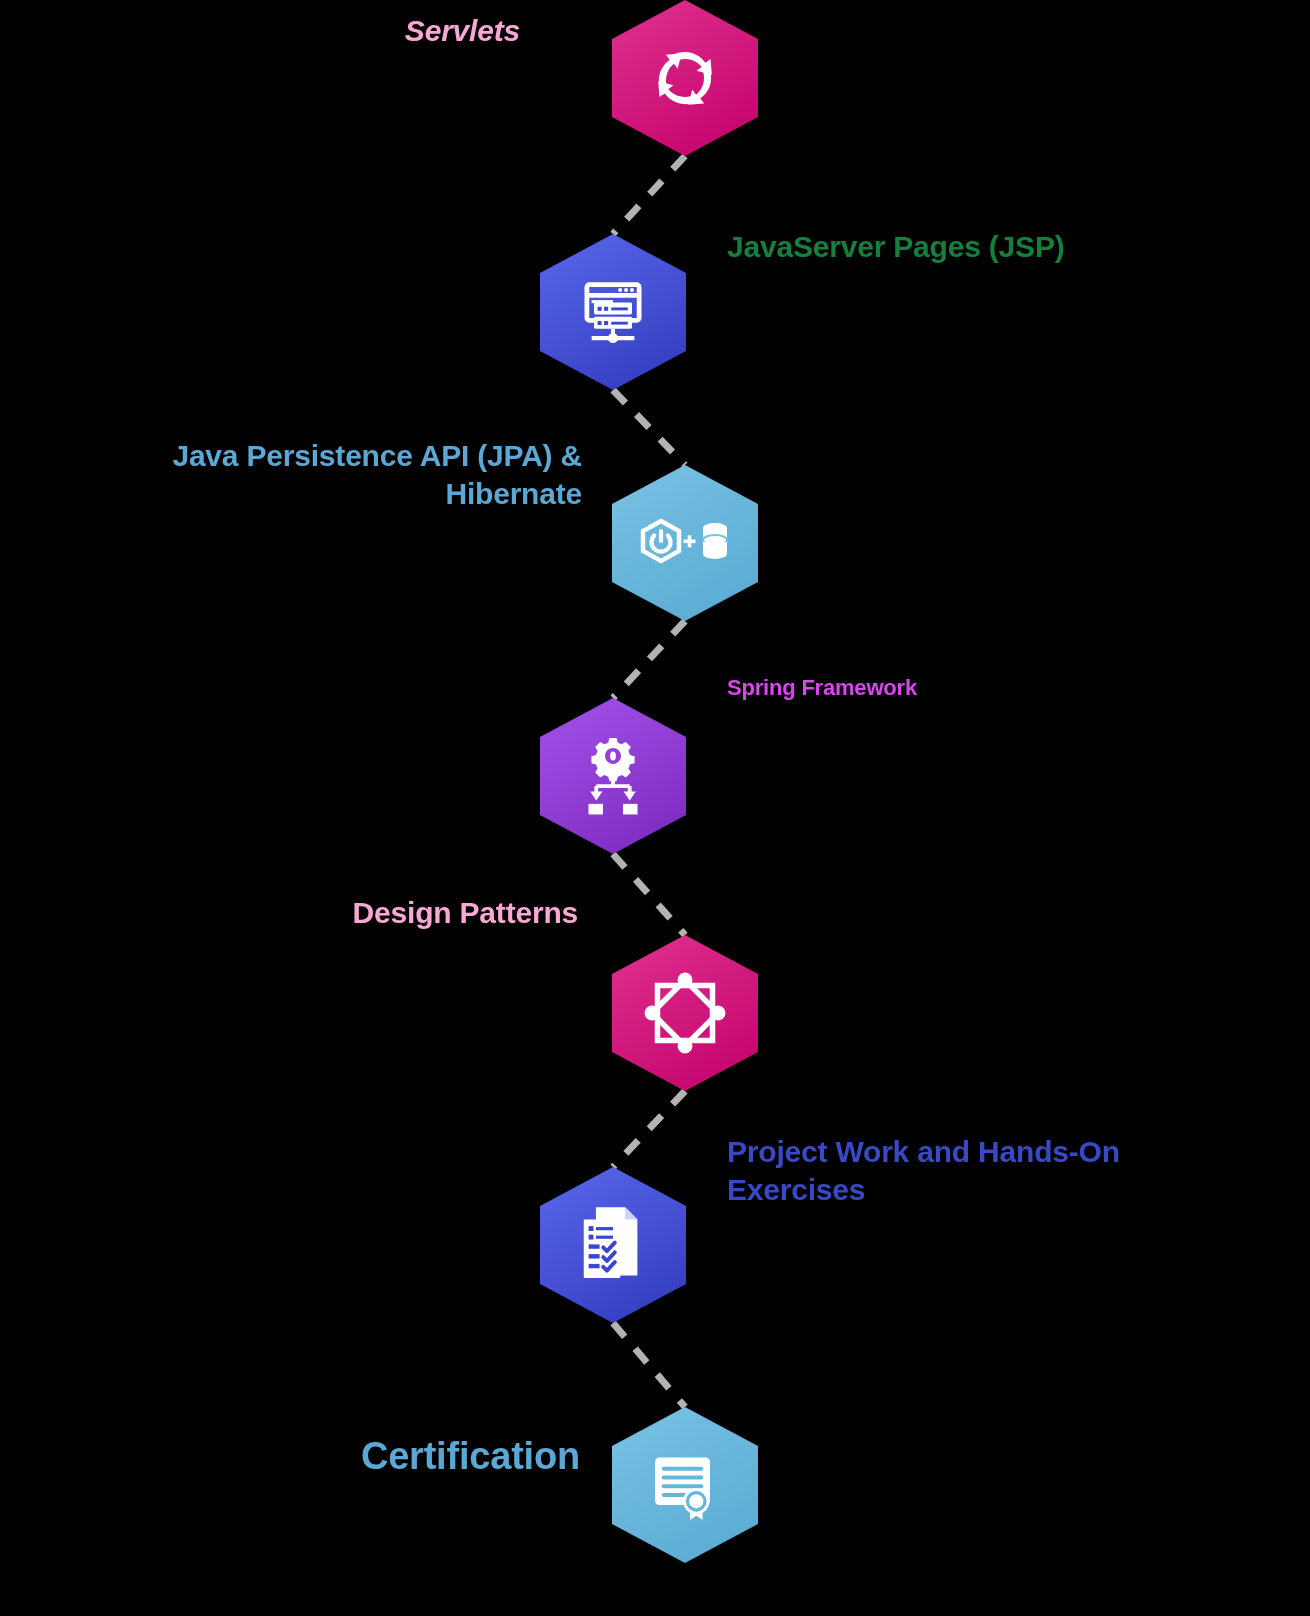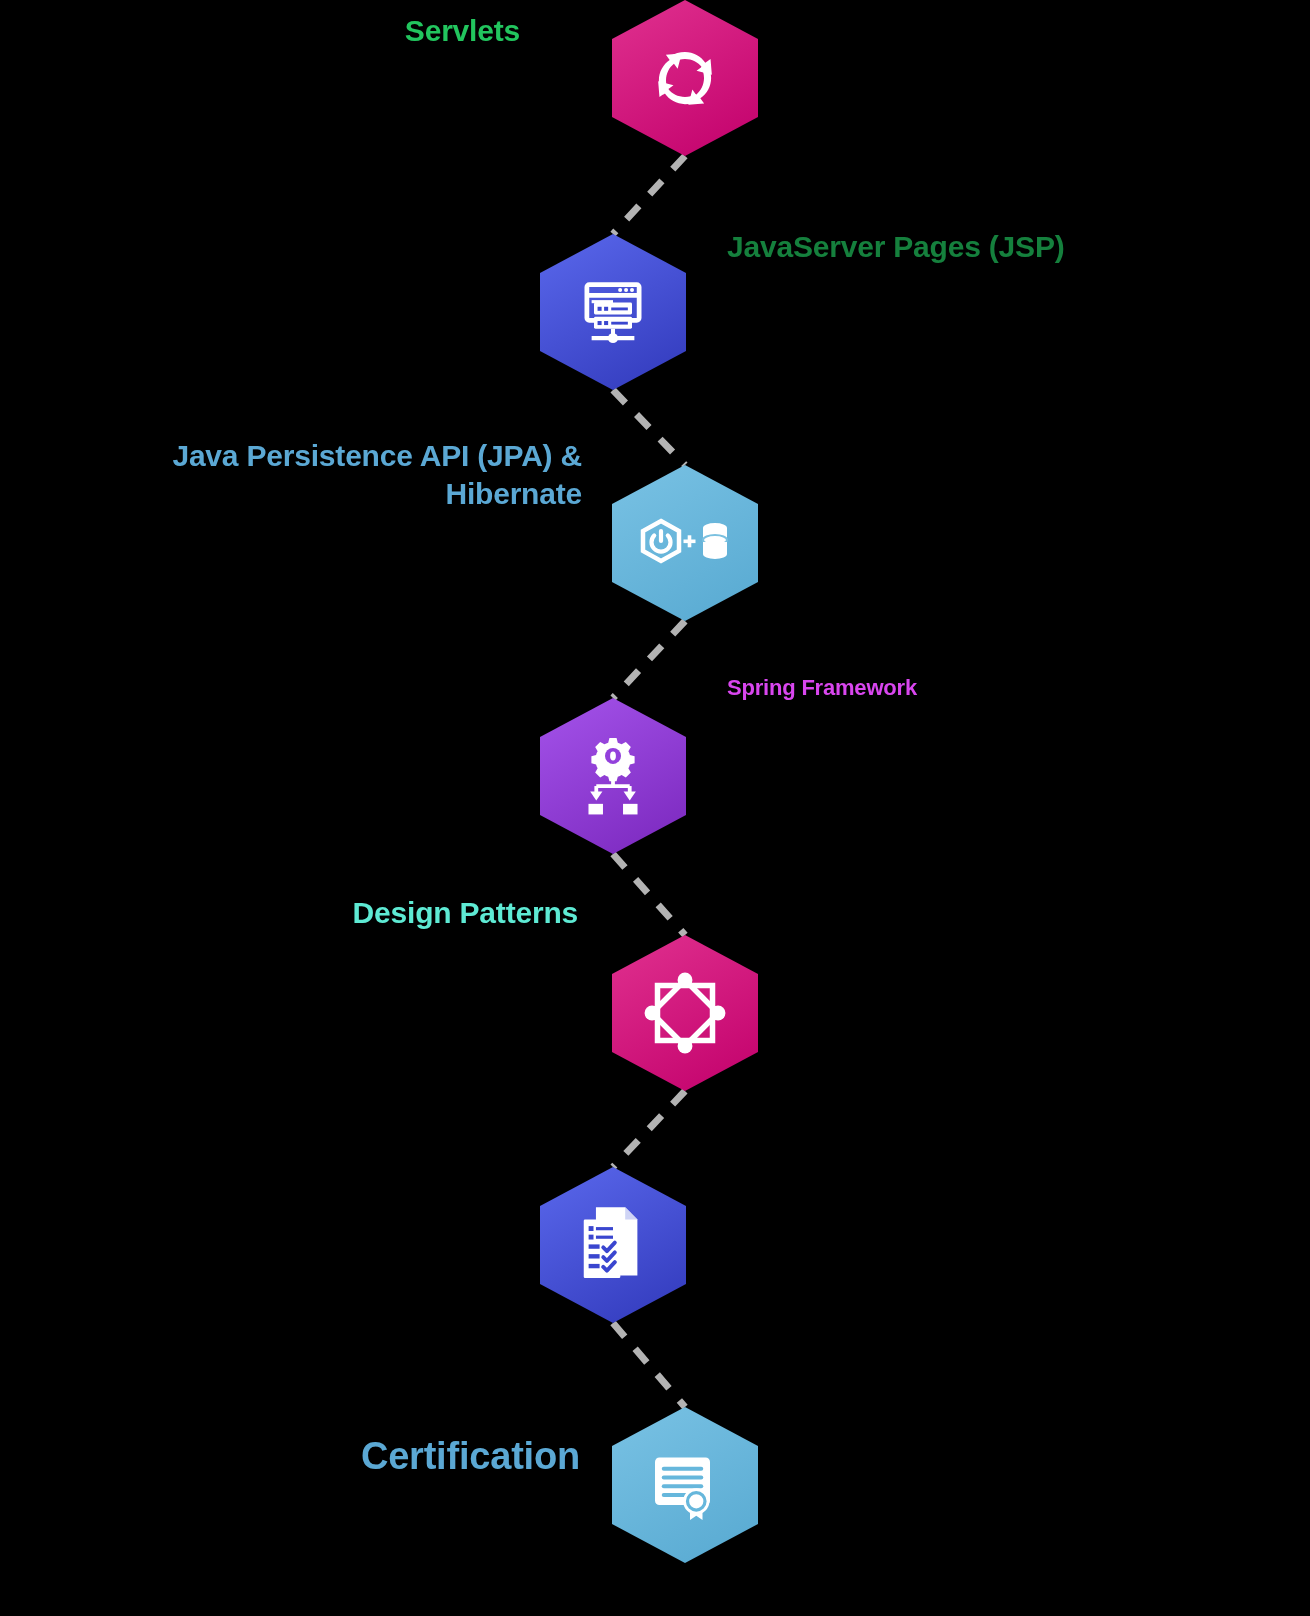--- a/index.html
+++ b/index.html
@@ -78,21 +78,21 @@
           <path d="M54 32c0 7.1-3.6 13.4-9.1 17.1l3.2 4.4-13.3 1.1 3.4-12.9 3.1 4.3C45.1 43.2 48 37.9 48 32
                    c0-3.3-.9-6.4-2.5-9l5.2-3.1C52.8 23.4 54 27.5 54 32z"></path>
           <path d="M10 32c0-7.1 3.6-13.4 9.1-17.1l-3.2-4.4 13.3-1.1-3.4 12.9-3.1-4.3C18.9 20.8 16 26.1 16 32
                    c0 3.3.9 6.4 2.5 9l-5.2 3.1C11.2 40.6 10 36.5 10 32z" transform="translate(0,2)"></path>
           <path d="M32 54c-7.1 0-13.4-3.6-17.1-9.1l-4.4 3.2L9.4 34.8l12.9 3.4-4.3 3.1C20.8 45.1 26.1 48 32 48
                    c3.3 0 6.4-.9 9-2.5l3.1 5.2C40.6 52.8 36.5 54 32 54z"></path>
         </svg>
       </span>
     </div>
   </div>
-  <div class="label left" style="left:200px; top:12px; width:320px; font-size:30px; color:#22c55e;">Servlets</div>
+  <div class="label left" style="left:200px; top:12px; width:320px; font-size:30px; color:#f9a8d4;font-style:italic;">Servlets</div>
 
   <div class="node" style="left:540px; top:234px; width:146px; height:156px;">
     <div class="hex" style="background:linear-gradient(150deg,#5a68ec 0%,#3139bb 100%);">
       <span>
         <svg width="76" height="76" viewBox="0 0 64 64" fill="none" stroke="#ffffff">
           <rect x="10" y="9" width="44" height="30" rx="2" stroke-width="4"></rect>
           <line x1="10" y1="18" x2="54" y2="18" stroke-width="4"></line>
           <circle cx="43" cy="13.5" r="1.7" fill="#ffffff" stroke="none"></circle>
           <circle cx="48" cy="13.5" r="1.7" fill="#ffffff" stroke="none"></circle>
           <circle cx="38" cy="13.5" r="1.7" fill="#ffffff" stroke="none"></circle>
@@ -186,21 +186,21 @@
           <rect x="12" y="12" width="40" height="40" stroke-width="4"></rect>
           <polygon points="32,8 56,32 32,56 8,32" stroke-width="4"></polygon>
           <circle cx="32" cy="8" r="5.4" fill="#ffffff" stroke="none"></circle>
           <circle cx="56" cy="32" r="5.4" fill="#ffffff" stroke="none"></circle>
           <circle cx="32" cy="56" r="5.4" fill="#ffffff" stroke="none"></circle>
           <circle cx="8" cy="32" r="5.4" fill="#ffffff" stroke="none"></circle>
         </svg>
       </span>
     </div>
   </div>
-  <div class="label left" style="left:230px; top:894px; width:348px; font-size:30px; color:#5eead4;">Design Patterns</div>
+  <div class="label left" style="left:230px; top:894px; width:348px; font-size:30px; color:#f9a8d4;">Design Patterns</div>
 
   <div class="node" style="left:540px; top:1167px; width:146px; height:156px;">
     <div class="hex" style="background:linear-gradient(150deg,#5a68ec 0%,#3139bb 100%);">
       <span>
         <svg width="78" height="86" viewBox="0 0 64 70">
 
           <path d="M18 4 h24 l10 10 v46 h-34 Z" fill="#ffffff"></path>
           <path d="M42 4 v10 h10 Z" fill="#cfd4f5"></path>
 
           <rect x="8" y="14" width="30" height="48" rx="1" fill="#ffffff"></rect>
@@ -216,20 +216,22 @@
 
           <g stroke="#3a46cf" stroke-width="3.2" fill="none" stroke-linecap="round" stroke-linejoin="round">
             <polyline points="24,37 27,40 33.5,33"></polyline>
             <polyline points="24,45 27,48 33.5,41"></polyline>
             <polyline points="24,53 27,56 33.5,49"></polyline>
           </g>
         </svg>
       </span>
     </div>
   </div>
+  <div class="label right" style="left:727px; top:1133px; width:430px; font-size:30px; color:#3949c4;">Project Work and Hands-On
+Exercises</div>
 
   <div class="node" style="left:612px; top:1407px; width:146px; height:156px;">
     <div class="hex" style="background:linear-gradient(150deg,#79c2e4 0%,#57a9d1 100%);">
       <span>
         <svg width="82" height="80" viewBox="0 0 64 64">
           <rect x="8" y="10" width="44" height="38" rx="3.5" fill="#ffffff"></rect>
           <g stroke="#66b7dc" stroke-width="3.2" stroke-linecap="round">
             <line x1="15" y1="19" x2="45" y2="19"></line>
             <line x1="15" y1="26" x2="45" y2="26"></line>
             <line x1="15" y1="33" x2="45" y2="33"></line>

